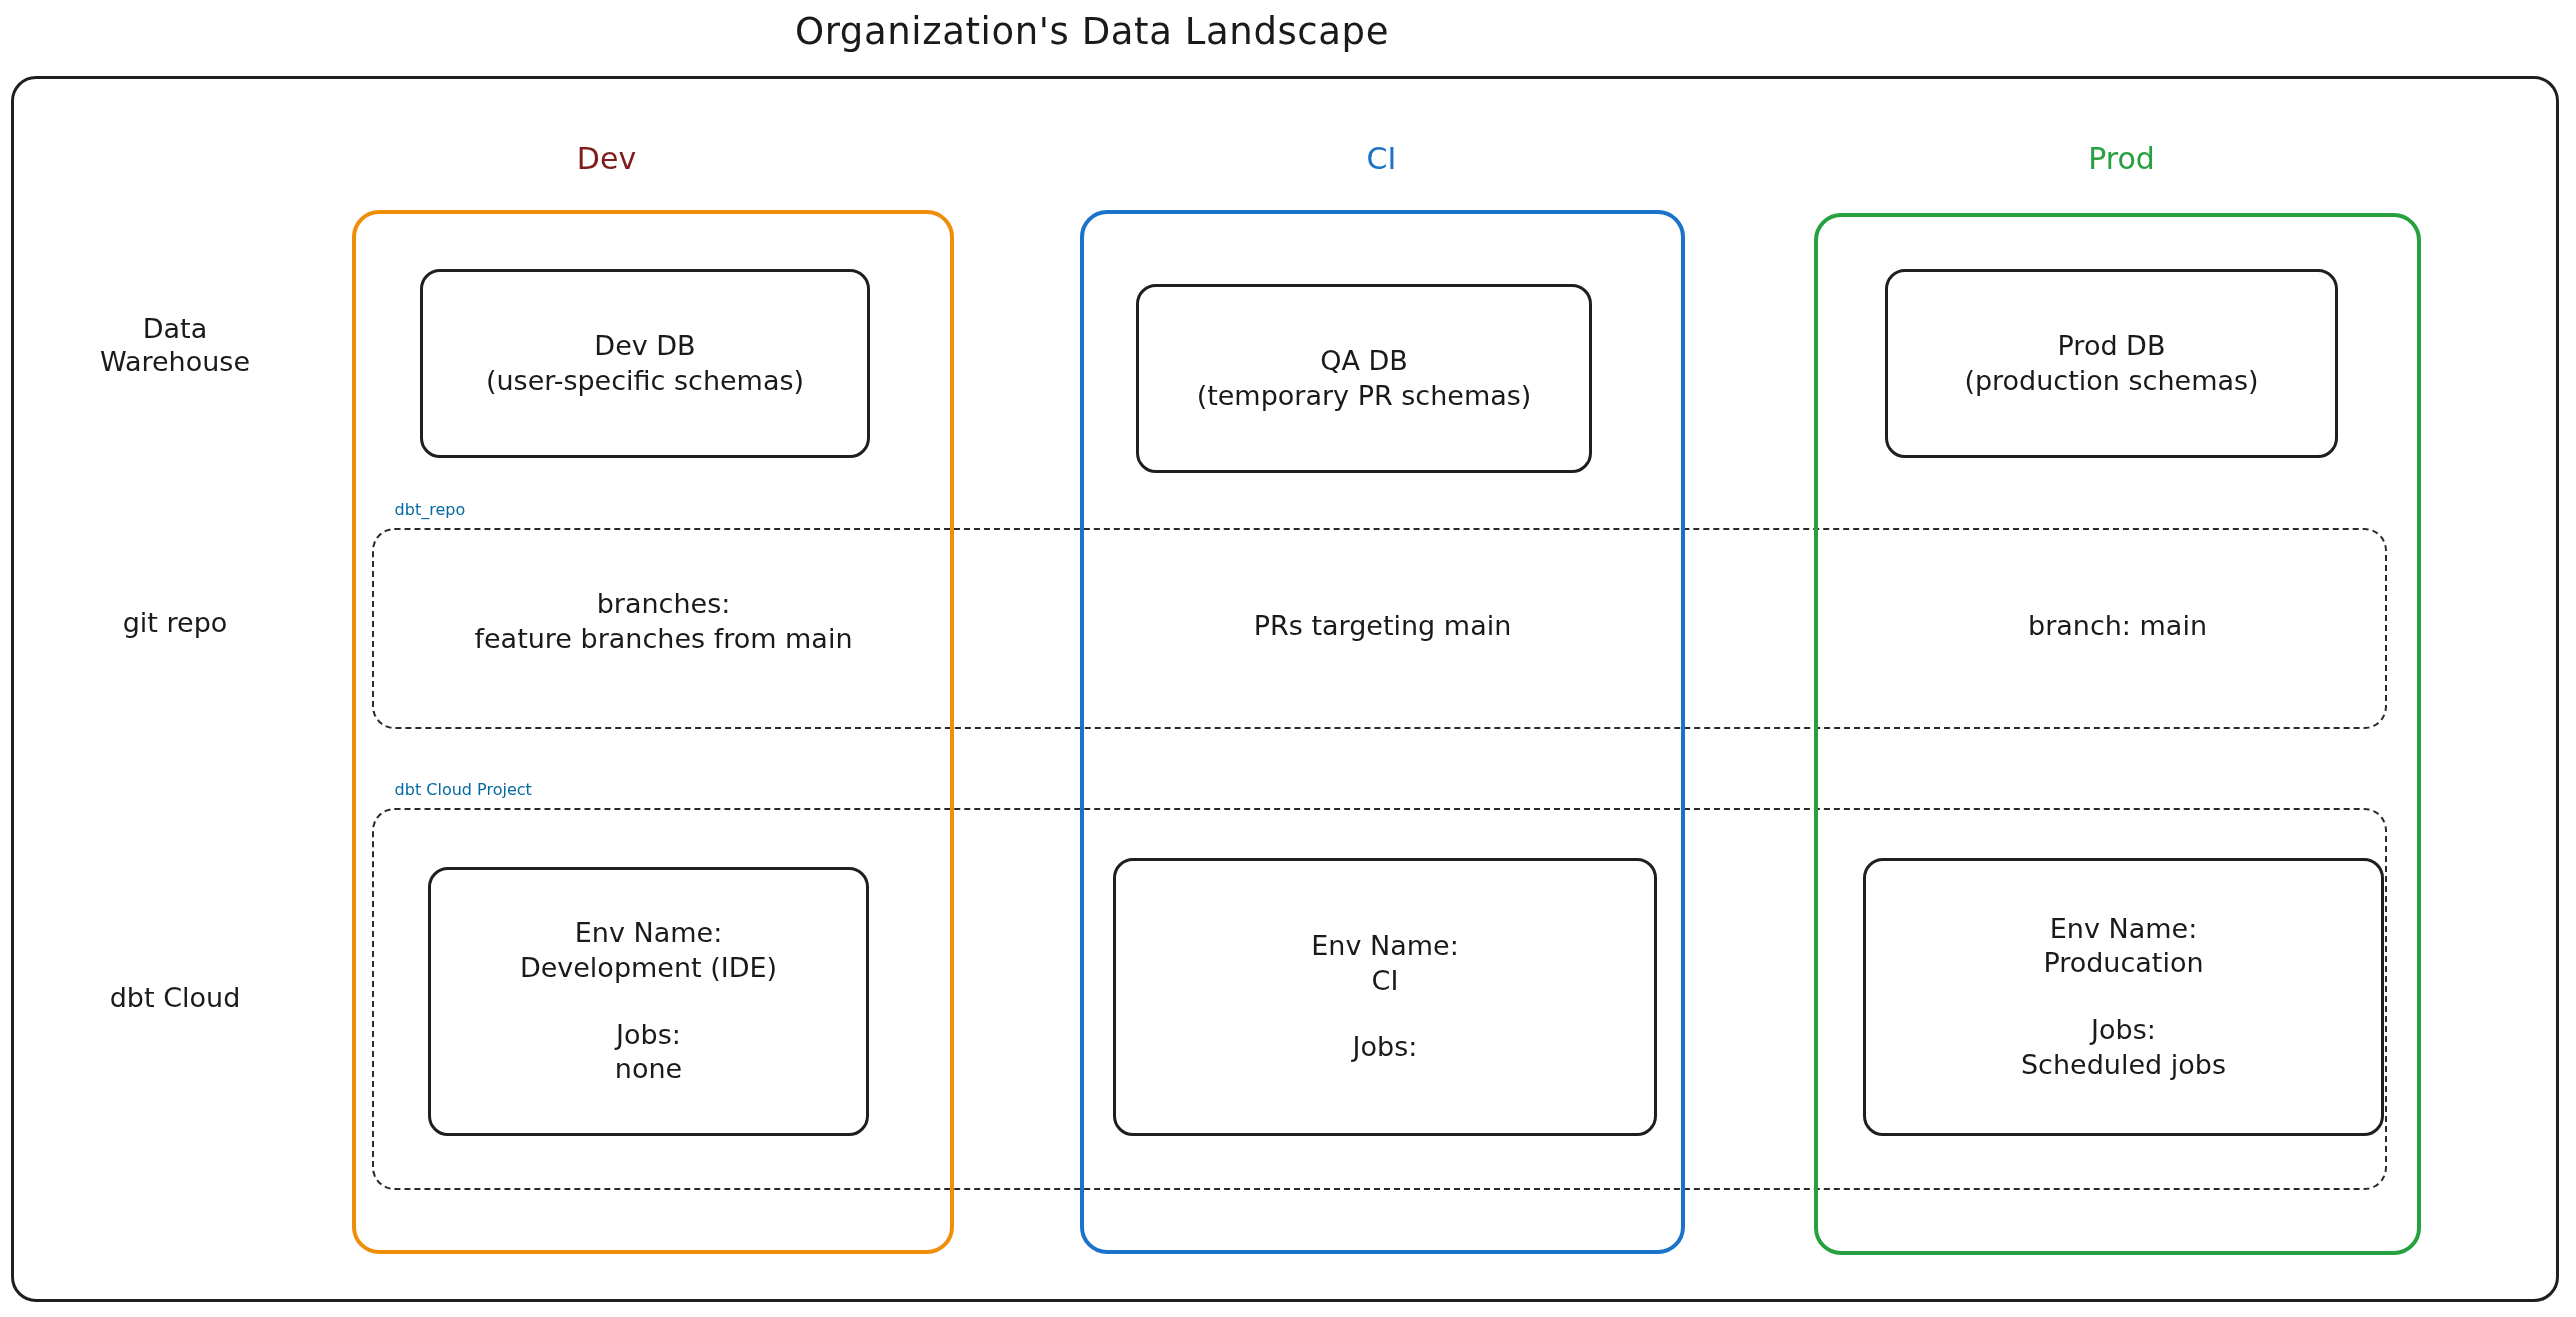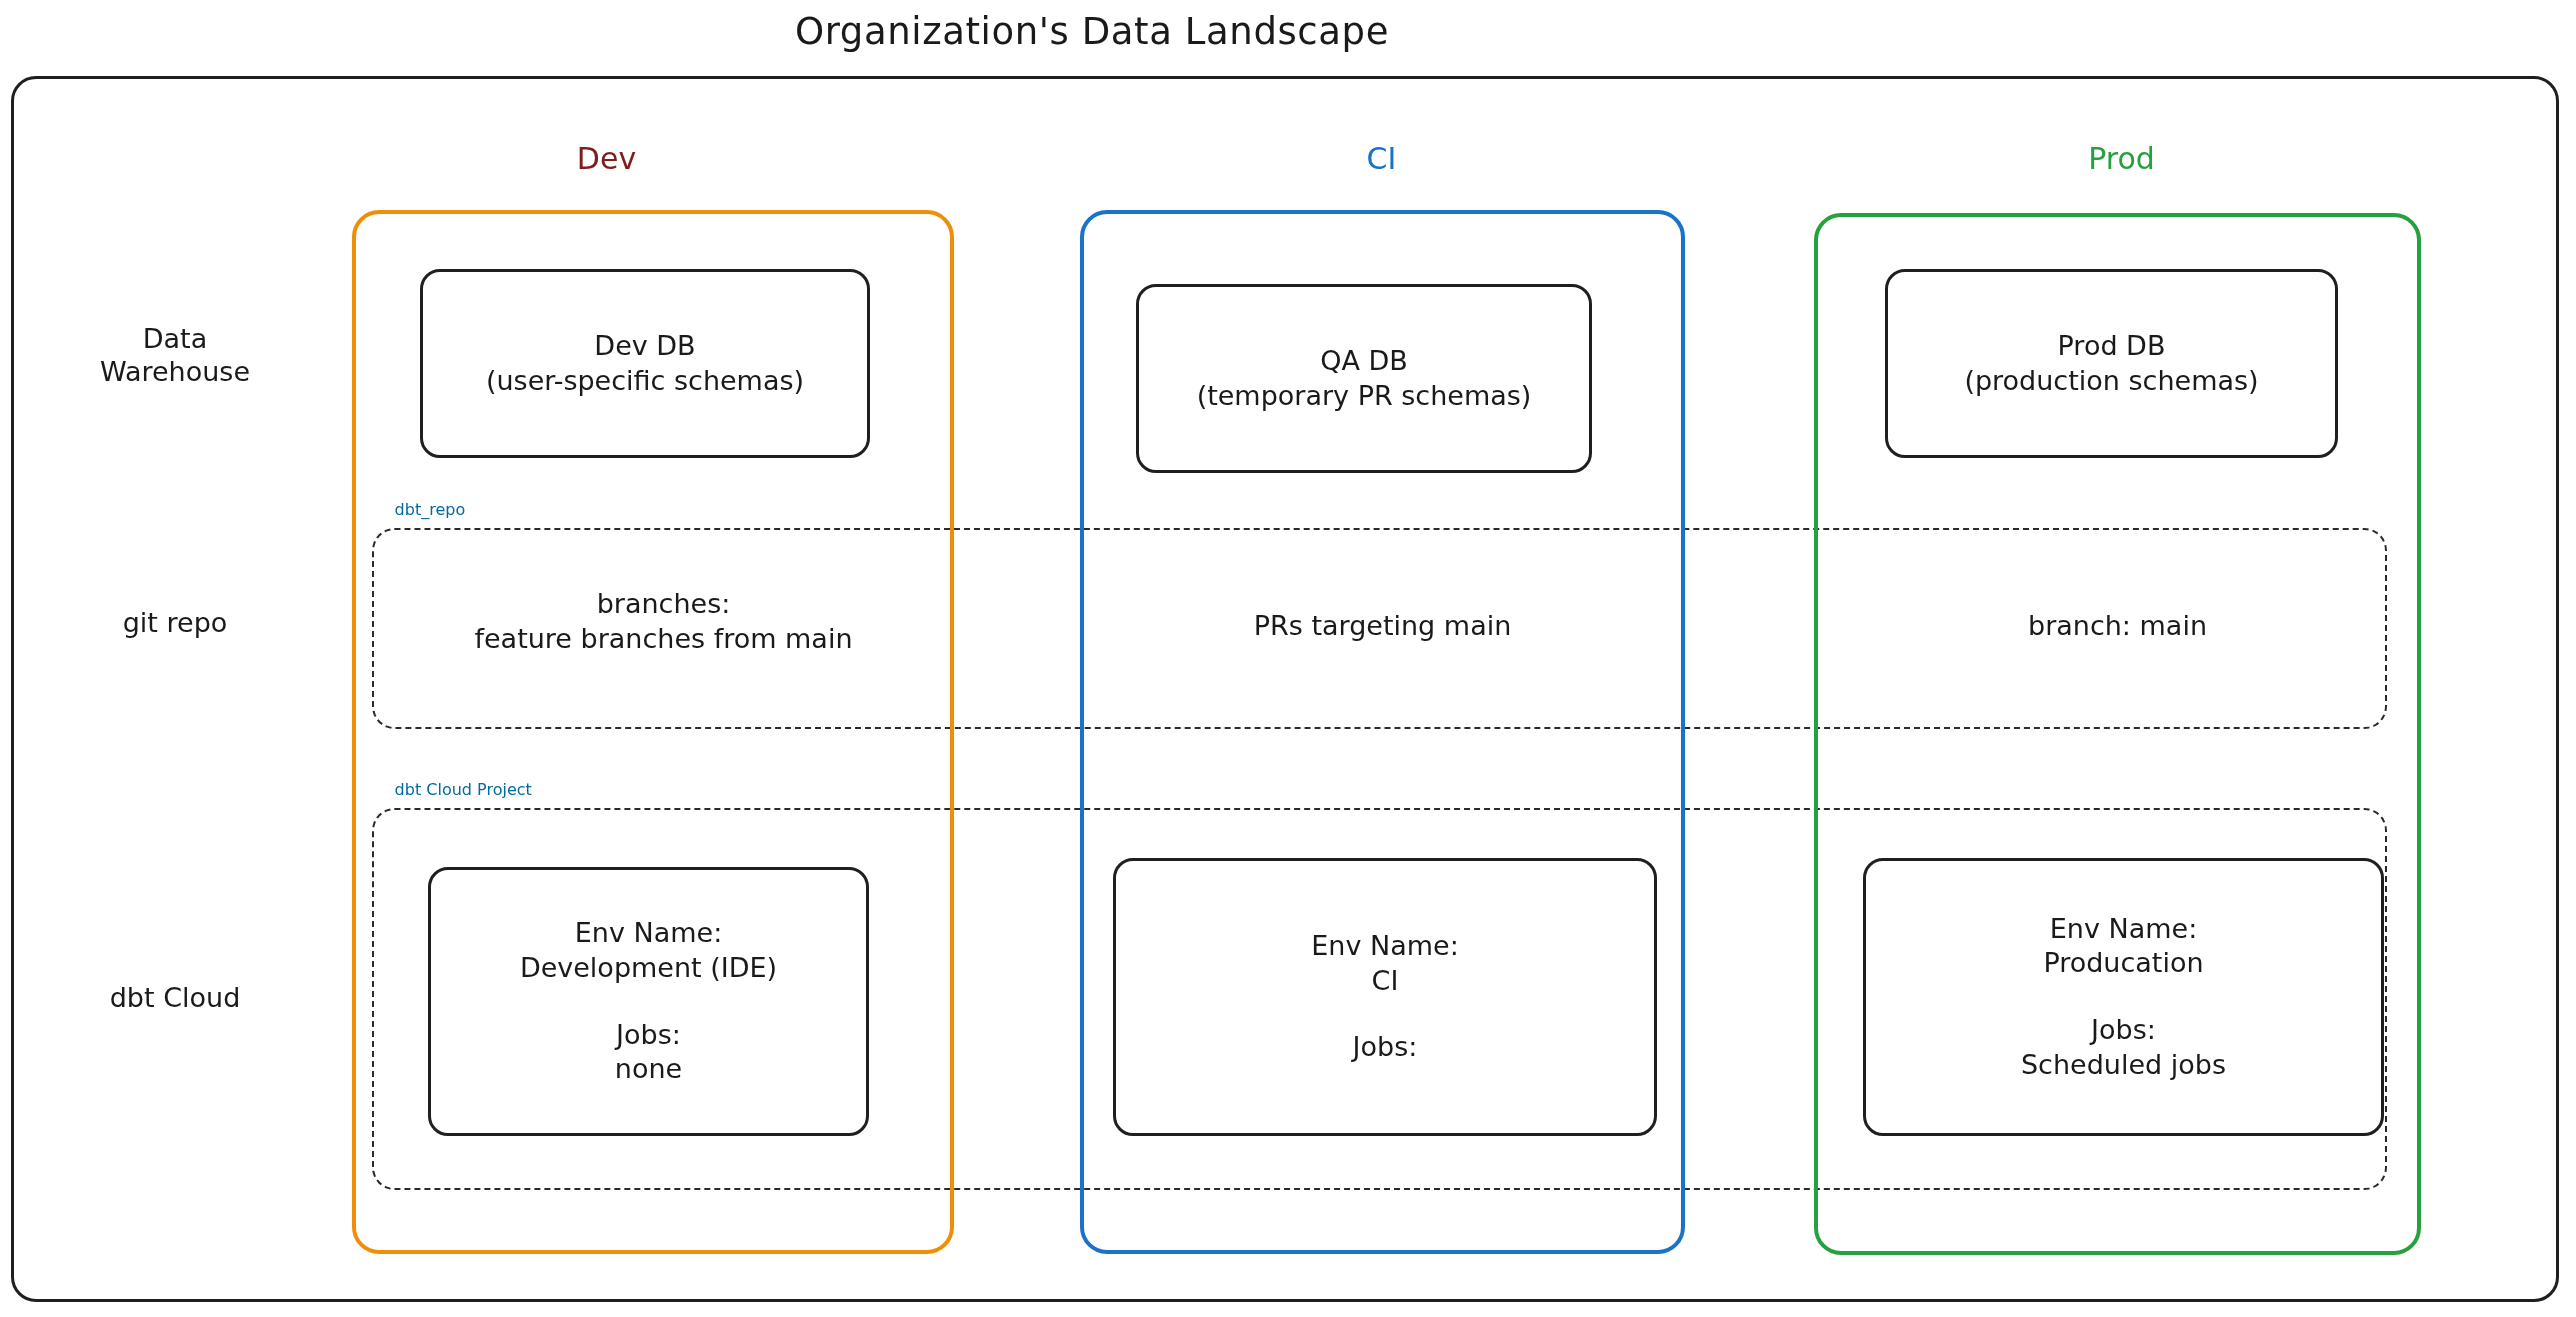--- a/index.html
+++ b/index.html
@@ -67,21 +67,21 @@
 
   
   .row-label {
     position: absolute;
     font-size: 27px;
     color: #1a1a1a;
     text-align: center;
     line-height: 1.22;
     white-space: pre-line;
   }
-  #row-label-warehouse { left: 36px; top: 323px;  width: 278px; }
+  #row-label-warehouse { left: 36px; top: 313px;  width: 278px; }
   #row-label-gitrepo   { left: 36px; top: 607px; width: 278px; }
   #row-label-dbtcloud  { left: 36px; top: 982px; width: 278px; }
 
   
   .dashed-group {
     position: absolute;
     border: 2.4px dashed #2a2a2a;
     border-radius: 22.5px;
     box-sizing: border-box;
     z-index: 20;

